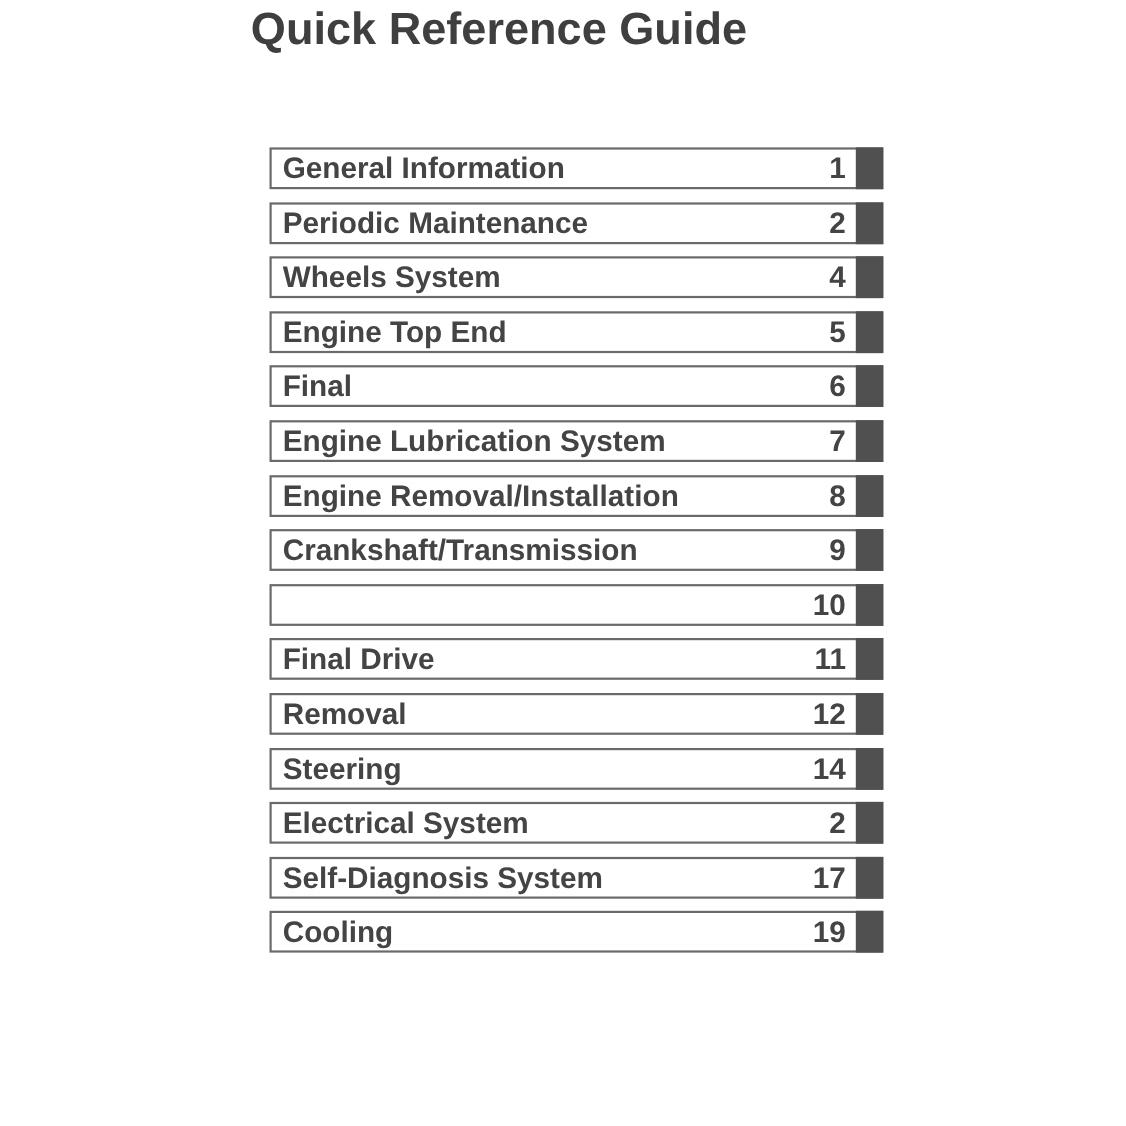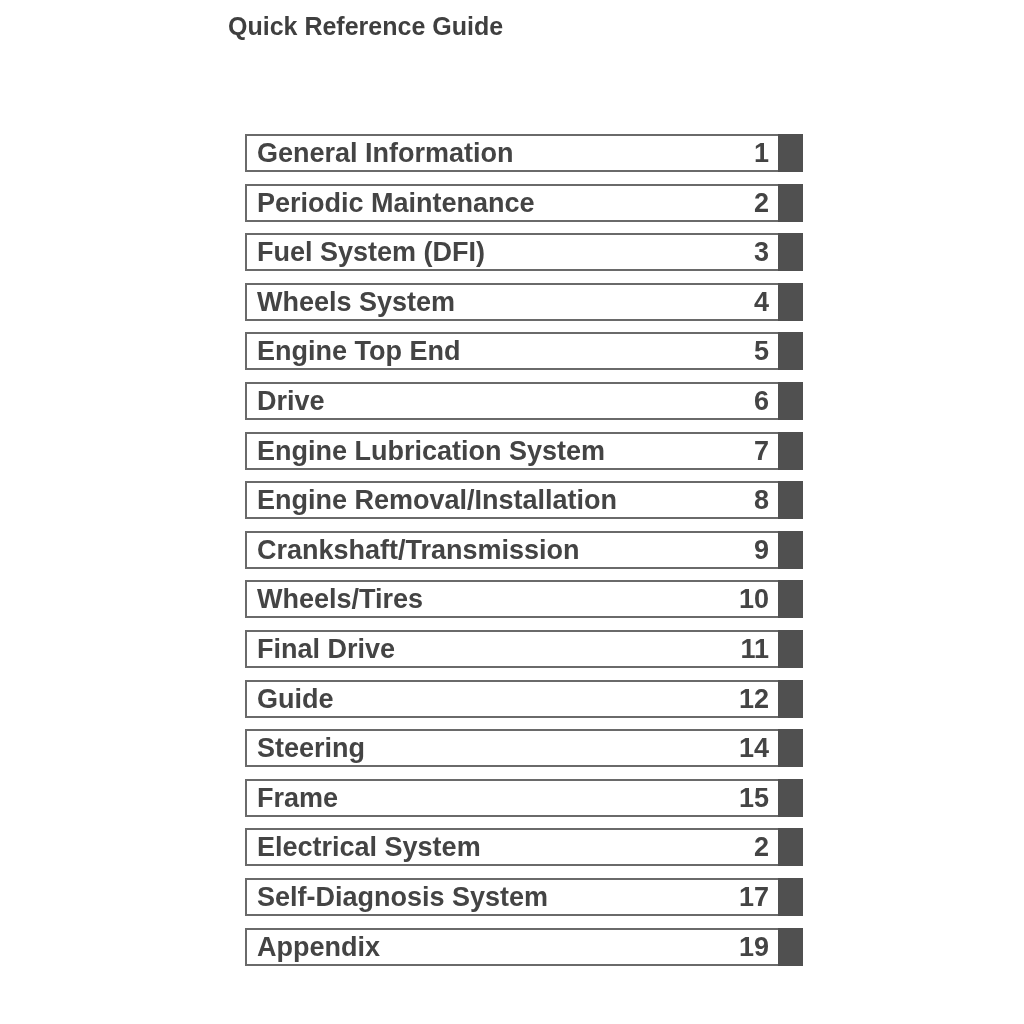--- a/index.html
+++ b/index.html
@@ -5,21 +5,21 @@
   html, body { margin: 0; padding: 0; }
   body {
     width: 1024px; height: 1024px; overflow: hidden;
     background: #ffffff;
     font-family: "Liberation Sans", sans-serif;
     color: #3d3d3d;
     position: relative;
   }
   .title {
     position: absolute; left: 228px; top: 4px;
-    font-size: 25px; font-weight: bold; color: #3f3f3f;
+    font-size: 41px; font-weight: bold; color: #3f3f3f;
     letter-spacing: 0px; margin: 0; line-height: 44px;
   }
   .toc {
     position: absolute; left: 245px; top: 134px;
     width: 558px;
   }
   .row {
     position: relative;
     height: 38px;
     margin-bottom: 11.6px;
@@ -53,87 +53,76 @@
       <span class="label">General Information</span>
       <span class="num">1</span>
       <span class="tab"></span>
     </div>
   <div class="row">
       <span class="label">Periodic Maintenance</span>
       <span class="num">2</span>
       <span class="tab"></span>
     </div>
   <div class="row">
-      <span class="label">Fuel System (DFI)</span>
-      <span class="num">3</span>
-      <span class="tab"></span>
-    </div>
-  <div class="row">
       <span class="label">Wheels System</span>
       <span class="num">4</span>
       <span class="tab"></span>
     </div>
   <div class="row">
       <span class="label">Engine Top End</span>
       <span class="num">5</span>
       <span class="tab"></span>
     </div>
   <div class="row">
-      <span class="label">Drive</span>
+      <span class="label">Final</span>
       <span class="num">6</span>
       <span class="tab"></span>
     </div>
   <div class="row">
       <span class="label">Engine Lubrication System</span>
       <span class="num">7</span>
       <span class="tab"></span>
     </div>
   <div class="row">
       <span class="label">Engine Removal/Installation</span>
       <span class="num">8</span>
       <span class="tab"></span>
     </div>
   <div class="row">
       <span class="label">Crankshaft/Transmission</span>
       <span class="num">9</span>
       <span class="tab"></span>
     </div>
   <div class="row">
-      <span class="label">Wheels/Tires</span>
       <span class="num">10</span>
       <span class="tab"></span>
     </div>
   <div class="row">
       <span class="label">Final Drive</span>
       <span class="num">11</span>
       <span class="tab"></span>
     </div>
   <div class="row">
-      <span class="label">Guide</span>
+      <span class="label">Removal</span>
       <span class="num">12</span>
       <span class="tab"></span>
     </div>
   <div class="row">
       <span class="label">Steering</span>
       <span class="num">14</span>
-      <span class="tab"></span>
-    </div>
-  <div class="row">
-      <span class="label">Frame</span>
-      <span class="num">15</span>
       <span class="tab"></span>
     </div>
   <div class="row">
       <span class="label">Electrical System</span>
       <span class="num">2</span>
       <span class="tab"></span>
     </div>
   <div class="row">
       <span class="label">Self-Diagnosis System</span>
       <span class="num">17</span>
       <span class="tab"></span>
     </div>
   <div class="row">
-      <span class="label">Appendix</span>
+      <span class="label">Cooling</span>
       <span class="num">19</span>
       <span class="tab"></span>
     </div>
 </div>
 
 </body></html>

